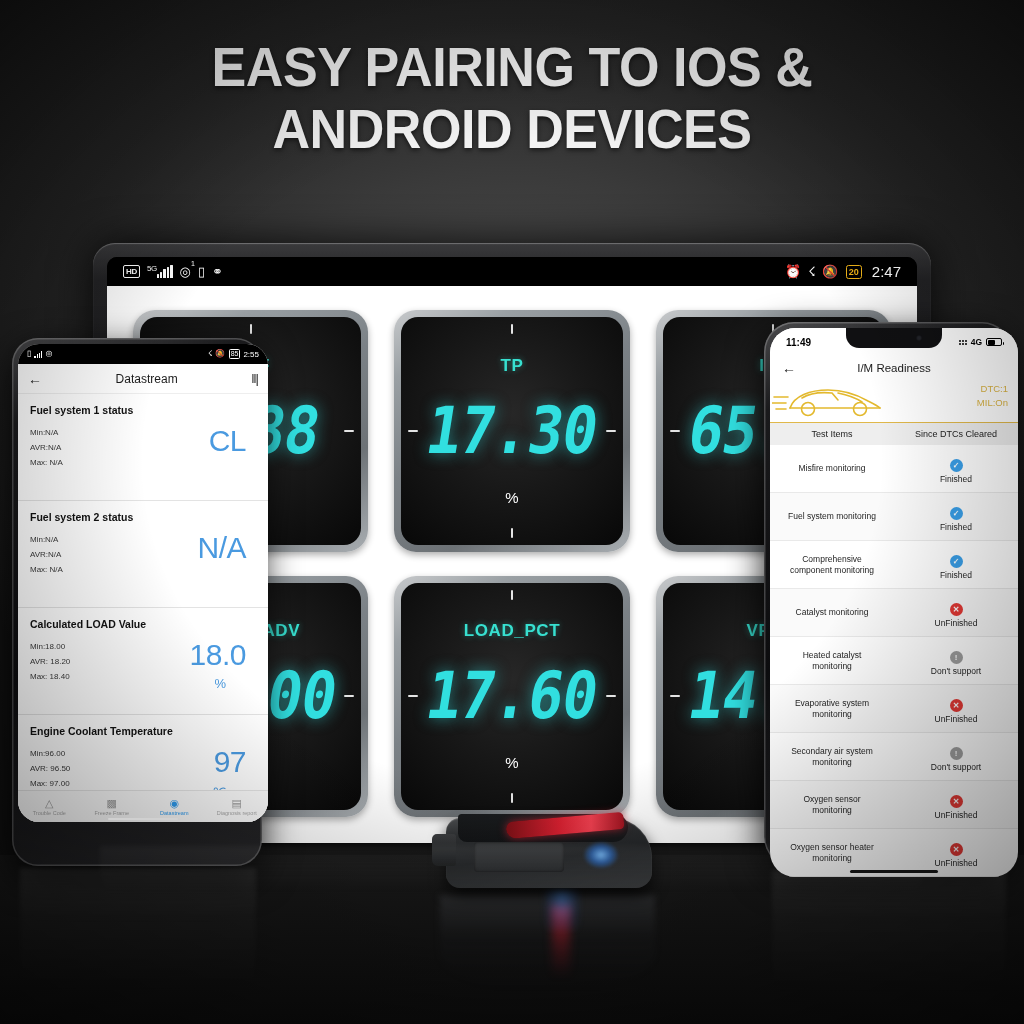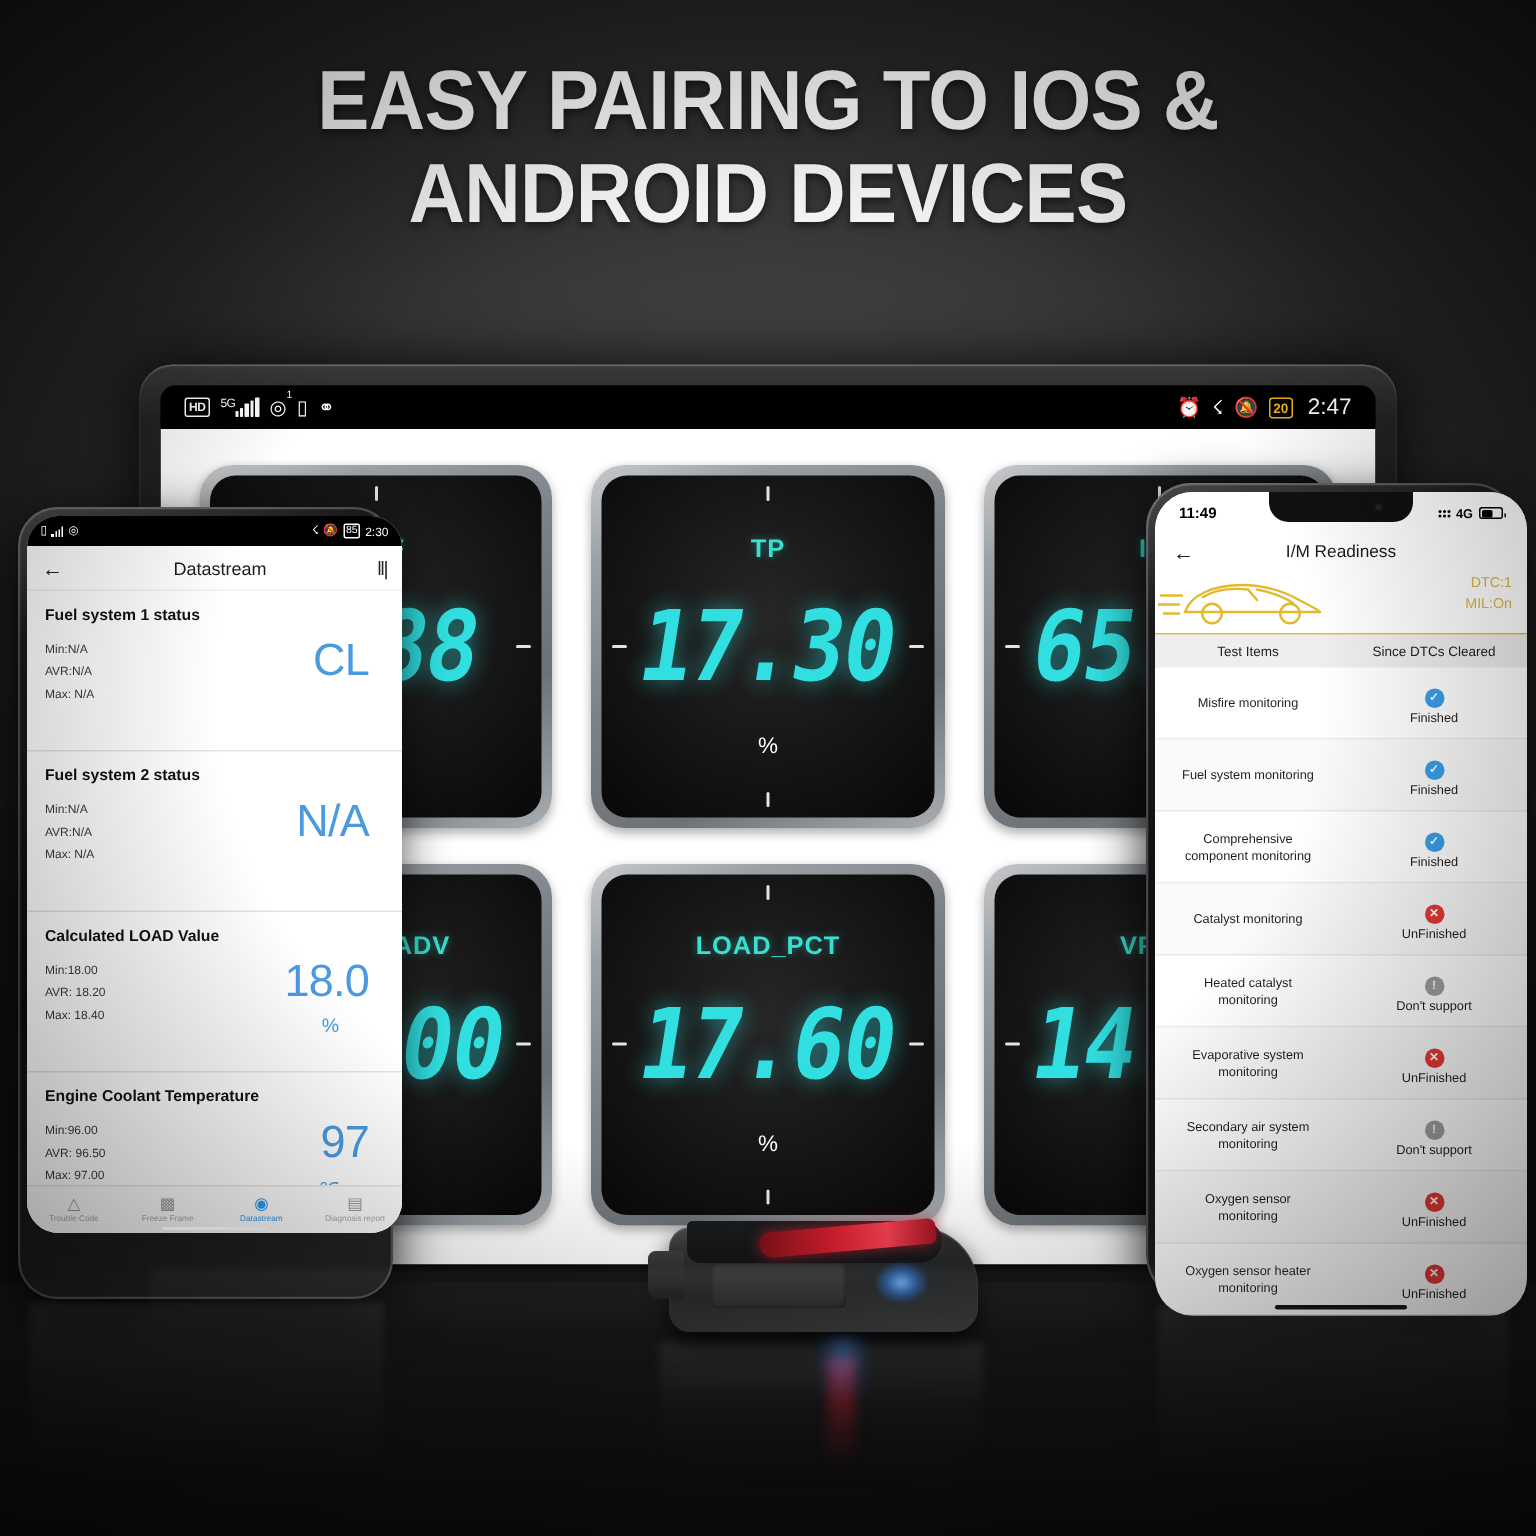--- a/index.html
+++ b/index.html
@@ -475,21 +475,21 @@
             <i></i>
             <i></i>
             <i></i>
           </span>
         <span class="mini-ico">◎</span>
       </div>
       <div class="Lsb-r">
         <span class="mini-ico">☇</span>
         <span class="mini-ico">🔕</span>
         <span class="mini-batt">85</span>
-        <span style="font-size:8px;">2:30</span>
+        <span style="font-size:8px;">2:55</span>
       </div>
     </div>
 
     <div id="L-appbar">
       <span class="back-arrow">←</span>
       <span id="L-title">Datastream</span>
       <span class="menu-bars">‖|</span>
     </div>
 
     <div id="L-list">

